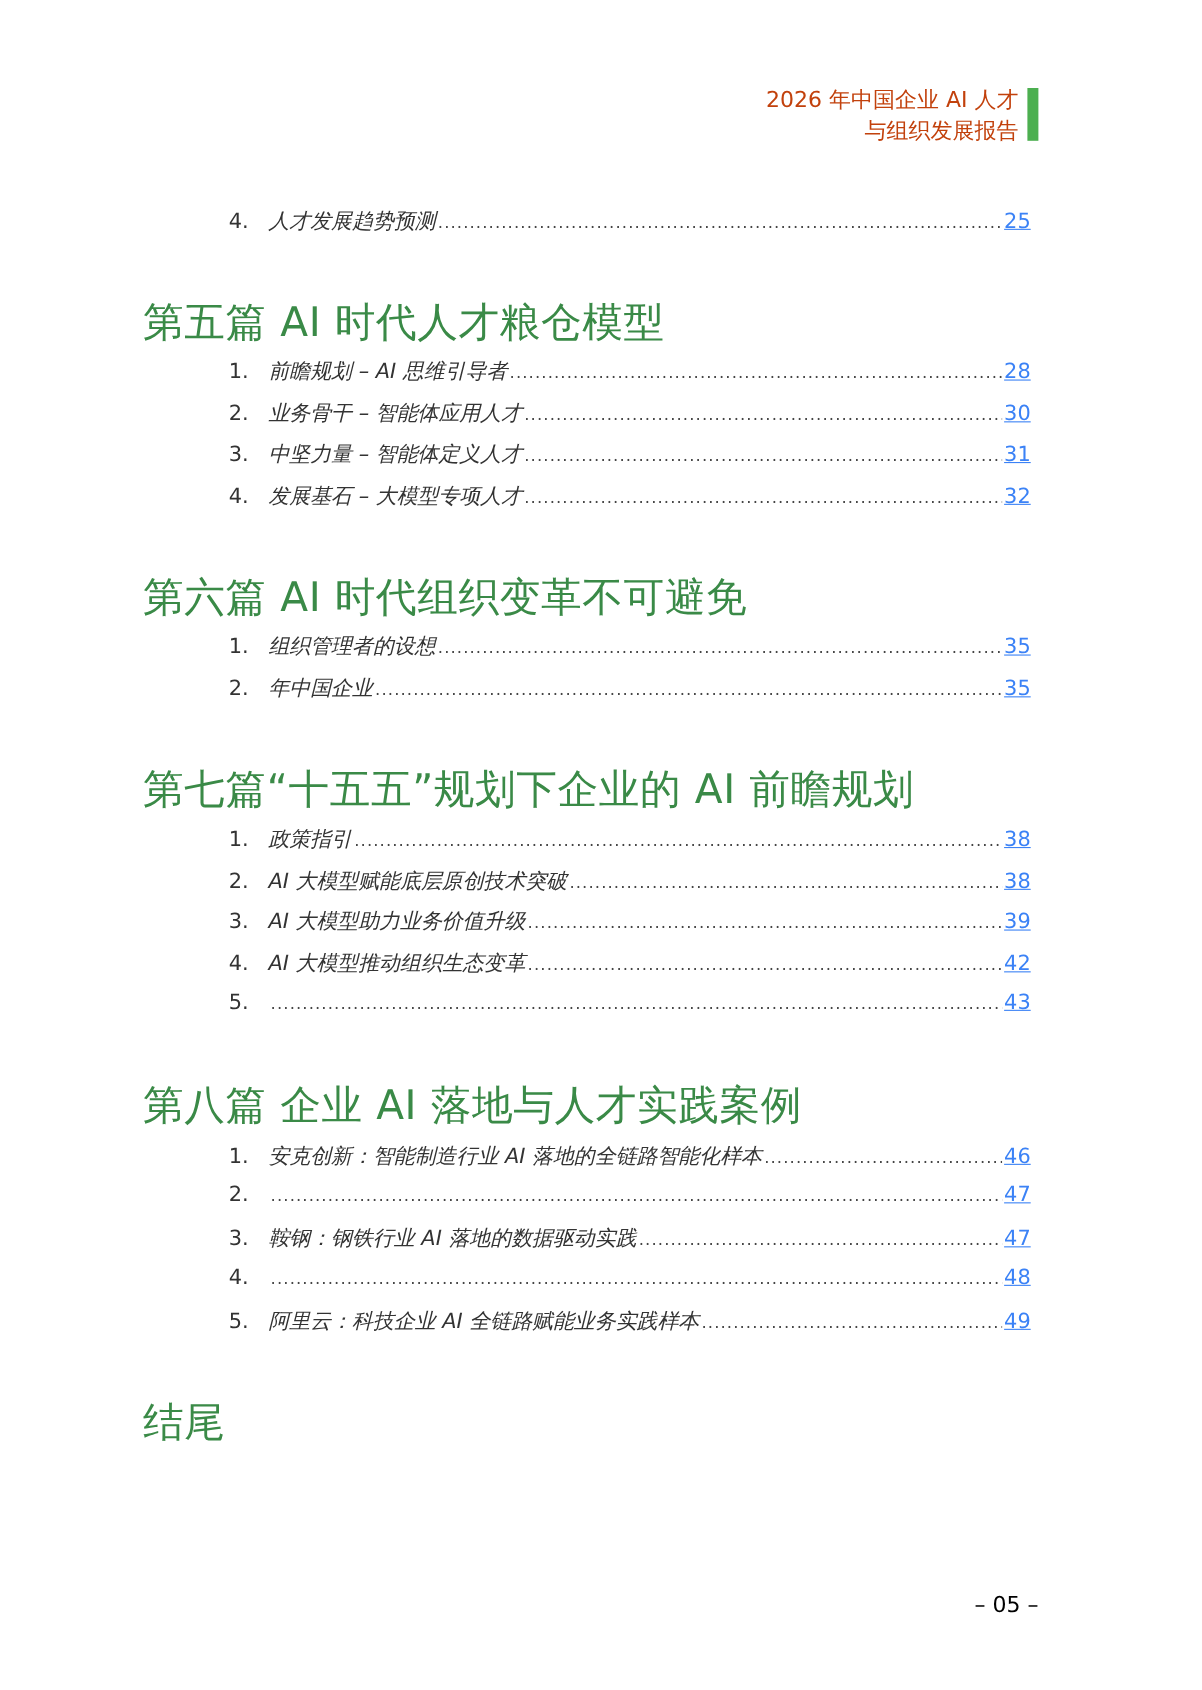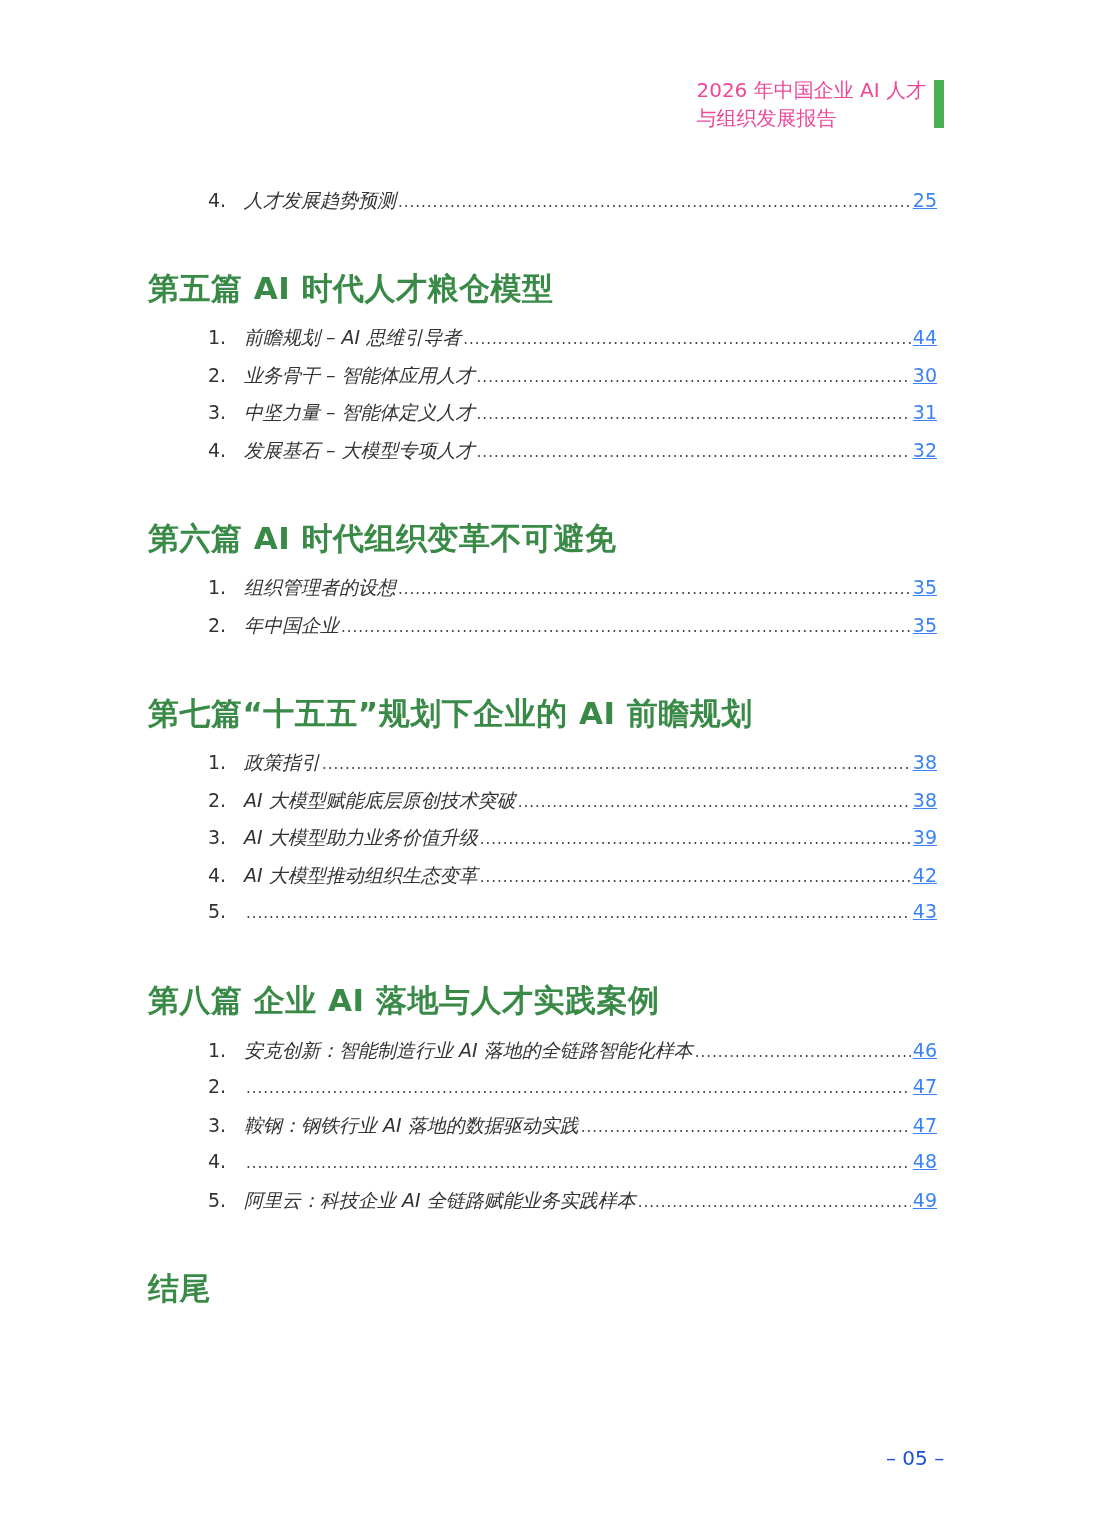--- a/index.html
+++ b/index.html
@@ -1,30 +1,30 @@
 <!DOCTYPE html>
 <html><head>
   <meta charset="utf-8">
   <style>
     html, body { margin: 0; padding: 0; background: #ffffff; }
     body { width: 1093px; height: 1536px; position: relative; overflow: hidden;
            font-family: "DejaVu Sans", "Liberation Sans", sans-serif; color: #333333; }
-    .header { position: absolute; right: 167px; top: 76px; text-align: left;
-              font-size: 20px; line-height: 28px; color: #ec4899; }
+    .header { position: absolute; right: 167px; top: 76px; text-align: right;
+              font-size: 20px; line-height: 28px; color: #c2410c; }
     .header-bar { position: absolute; left: 934px; top: 80px; width: 10px; height: 48px; background: #4caf50; }
-    .section-title { position: absolute; left: 148px; font-size: 31px; font-weight: bold; color: #3a8a47;
+    .section-title { position: absolute; left: 130px; font-size: 37px; font-weight: normal; color: #3a8a47;
                      letter-spacing: 0.5px; white-space: nowrap; }
     .entry { position: absolute; left: 208px; width: 729px; height: 30px; display: flex; align-items: baseline;
              font-size: 19px; color: #333333; white-space: nowrap; }
     .entry .num { width: 36px; flex: none; }
     .entry .label { flex: none; font-style: italic; }
     .entry .leader { flex: 1 1 auto; overflow: hidden; margin: 0 2px; color: #444444; letter-spacing: 1px; font-size: 15px; }
     .entry .leader::before { content: "....................................................................................................................................................................................................................................................................."; }
     .entry .page { flex: none; color: #3b82f6; font-size: 19px; text-decoration: underline; }
-    .page-number { position: absolute; left: 886px; top: 1446px; font-size: 20px; color: #1d4ed8; }
+    .page-number { position: absolute; left: 886px; top: 1446px; font-size: 20px; color: #000000; }
   </style>
 </head>
 <body>
 
 <div class="header">
   <div>2026 年中国企业 AI 人才</div>
   <div>与组织发展报告</div>
 </div>
 <div class="header-bar"></div>
 
@@ -33,21 +33,21 @@
   <span class="label">人才发展趋势预测</span>
   <span class="leader"></span>
   <span class="page">25</span>
 </div>
 
 <div class="section-title" style="top:268px">第五篇 AI 时代人才粮仓模型</div>
 <div class="entry" style="top:325px">
   <span class="num">1.</span>
   <span class="label">前瞻规划 – AI 思维引导者</span>
   <span class="leader"></span>
-  <span class="page">44</span>
+  <span class="page">28</span>
 </div>
 <div class="entry" style="top:363px">
   <span class="num">2.</span>
   <span class="label">业务骨干 – 智能体应用人才</span>
   <span class="leader"></span>
   <span class="page">30</span>
 </div>
 <div class="entry" style="top:400px">
   <span class="num">3.</span>
   <span class="label">中坚力量 – 智能体定义人才</span>

